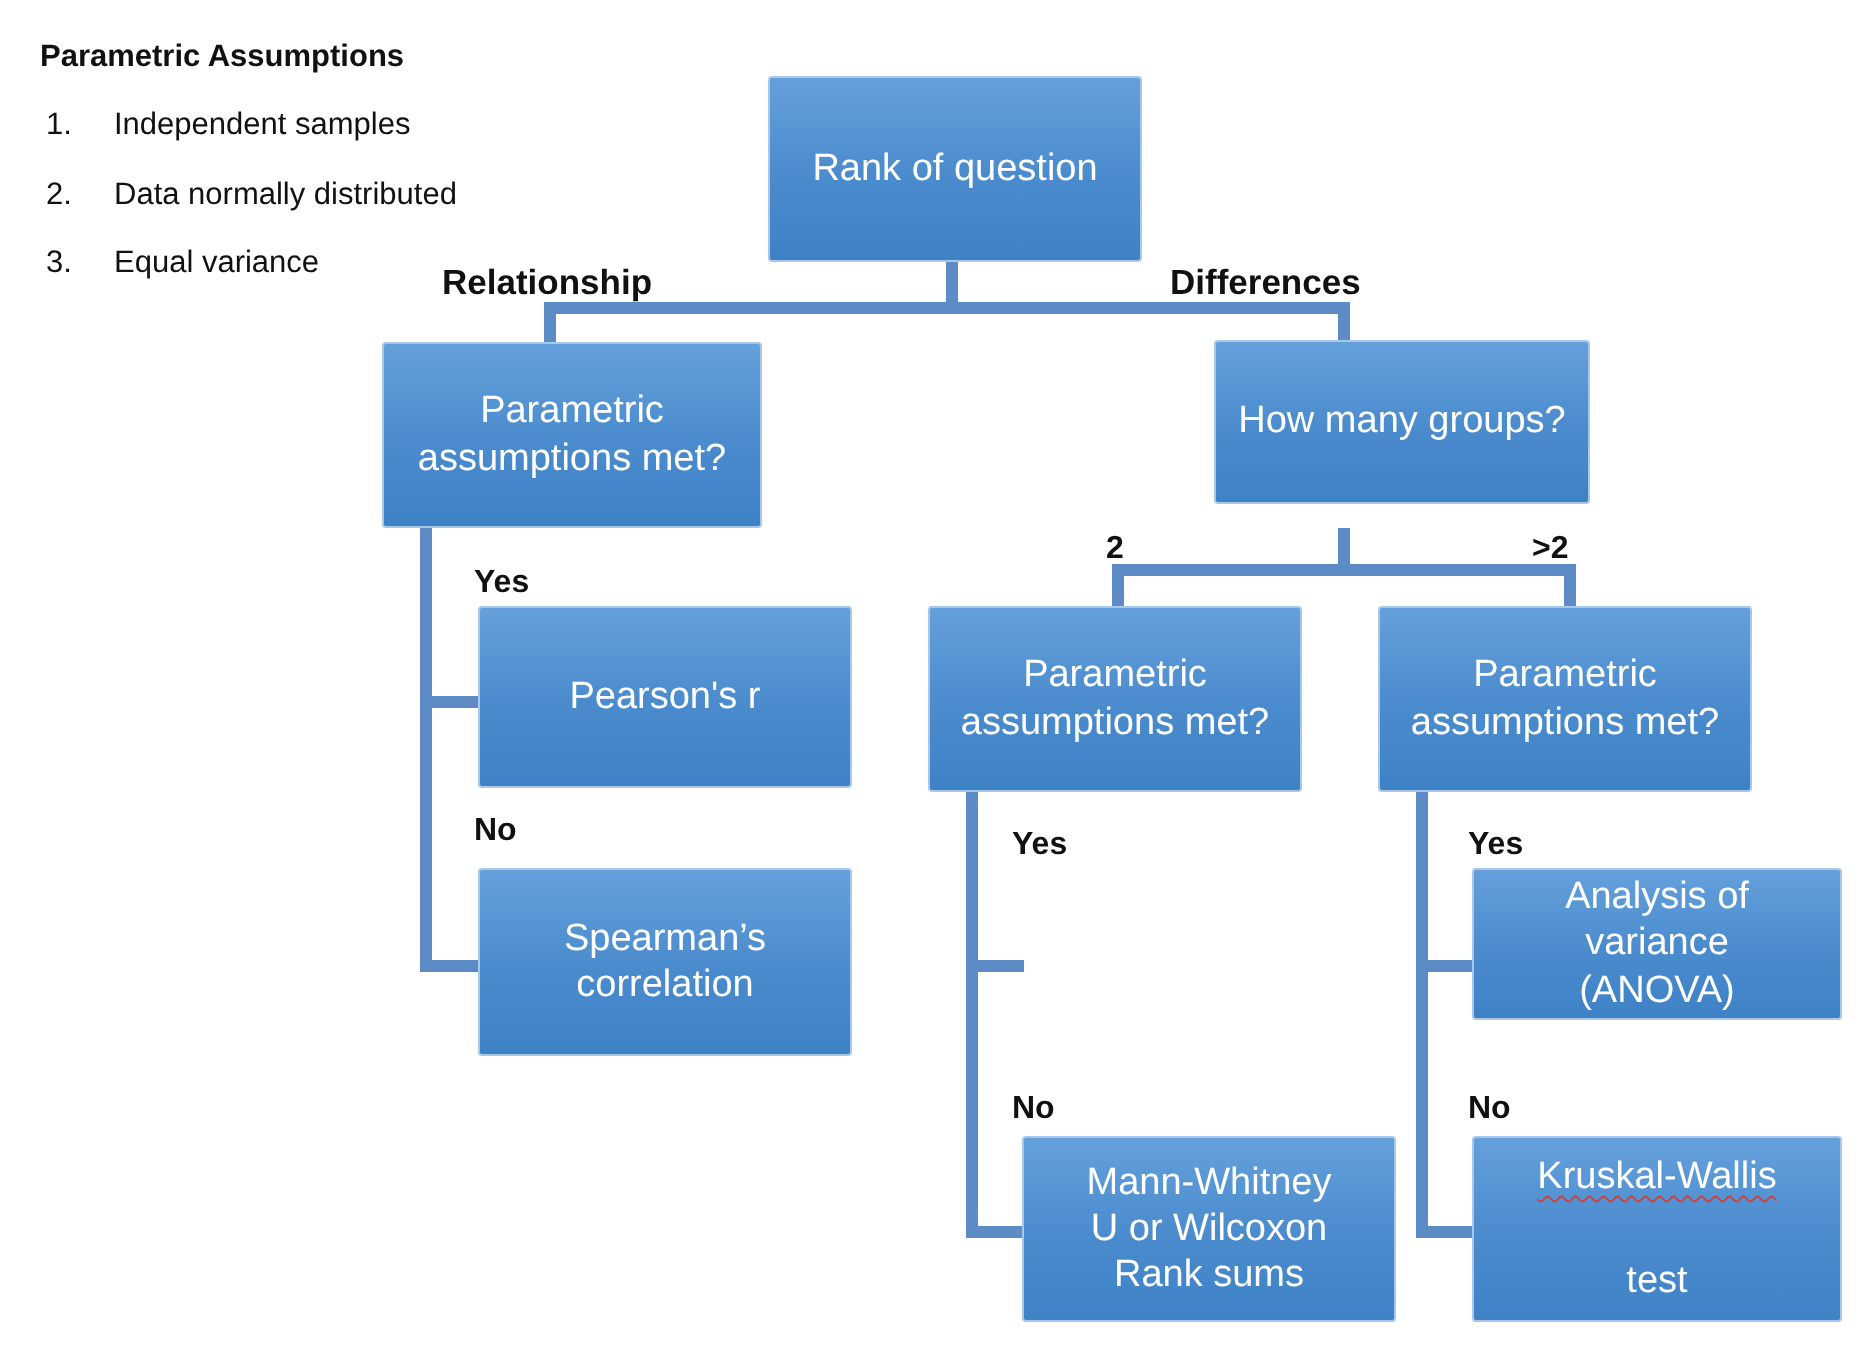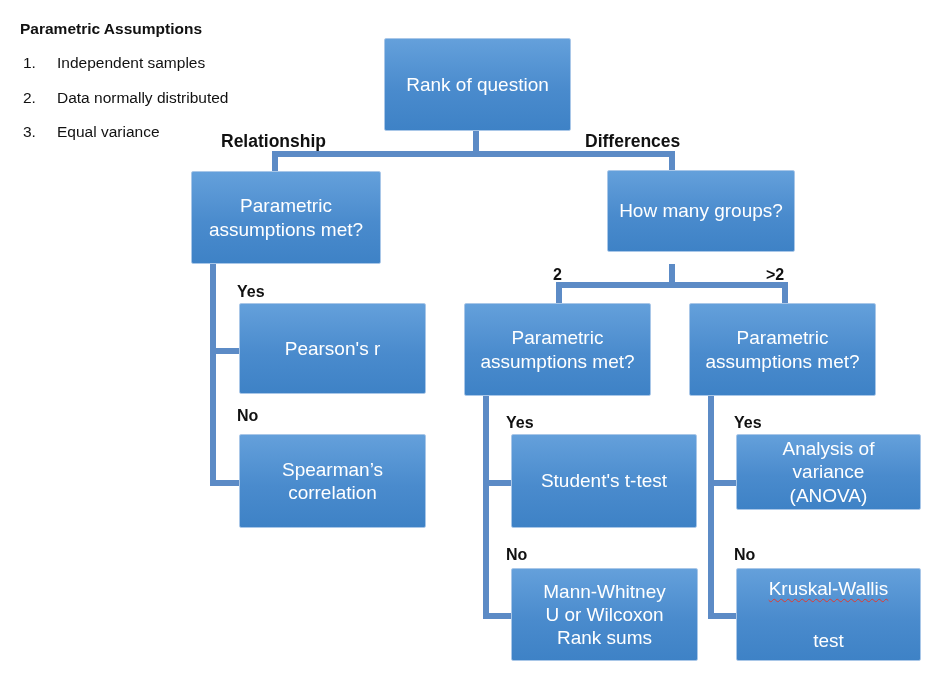--- a/index.html
+++ b/index.html
@@ -166,21 +166,20 @@
   <div class="node n2">Parametric
 assumptions met?</div>
   <div class="node n3">How many groups?</div>
   <div class="node n4">Pearson's r</div>
   <div class="node n5">Spearman’s
 correlation</div>
   <div class="node n6">Parametric
 assumptions met?</div>
   <div class="node n7">Parametric
 assumptions met?</div>
-  <div class="node n8">Student's t-test</div>
   <div class="node n9">Mann-Whitney
 U or Wilcoxon
 Rank sums</div>
   <div class="node n10">Analysis of
 variance
 (ANOVA)</div>
   <div class="node n11">
     <span>
       <span class="kw-line1">Kruskal-Wallis</span>
       <span class="kw-line2">test</span>

